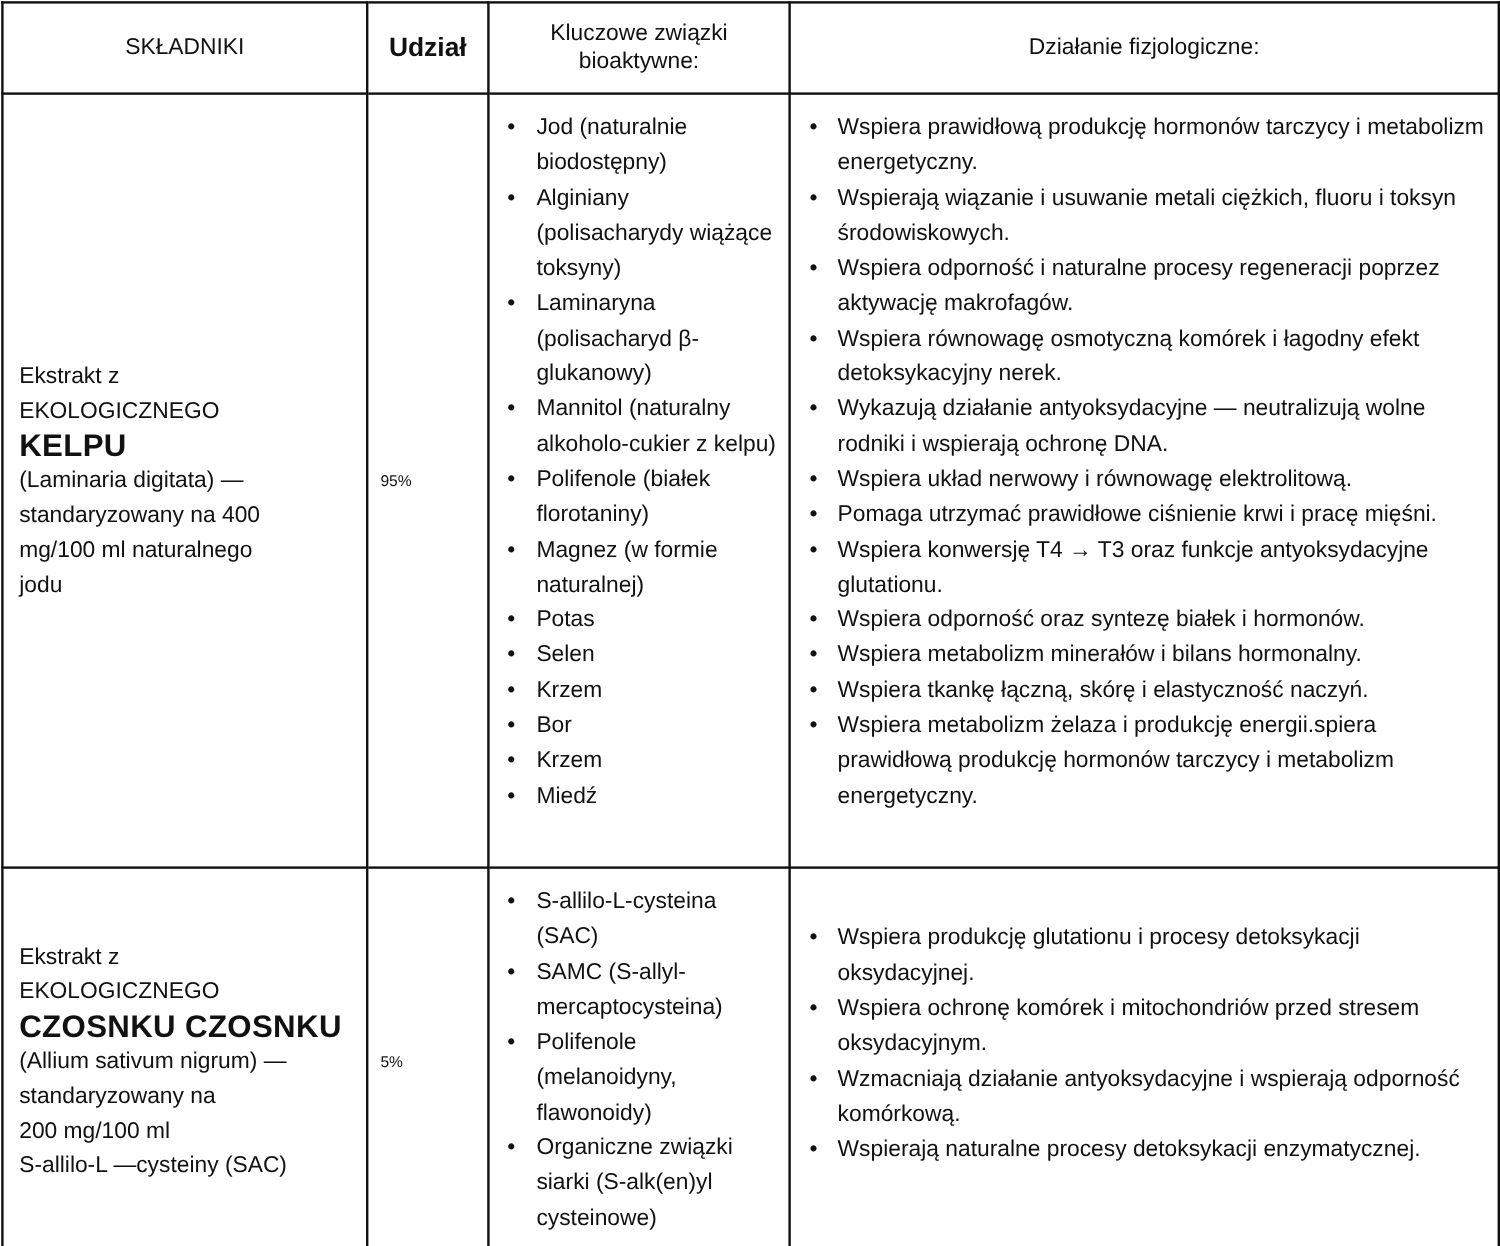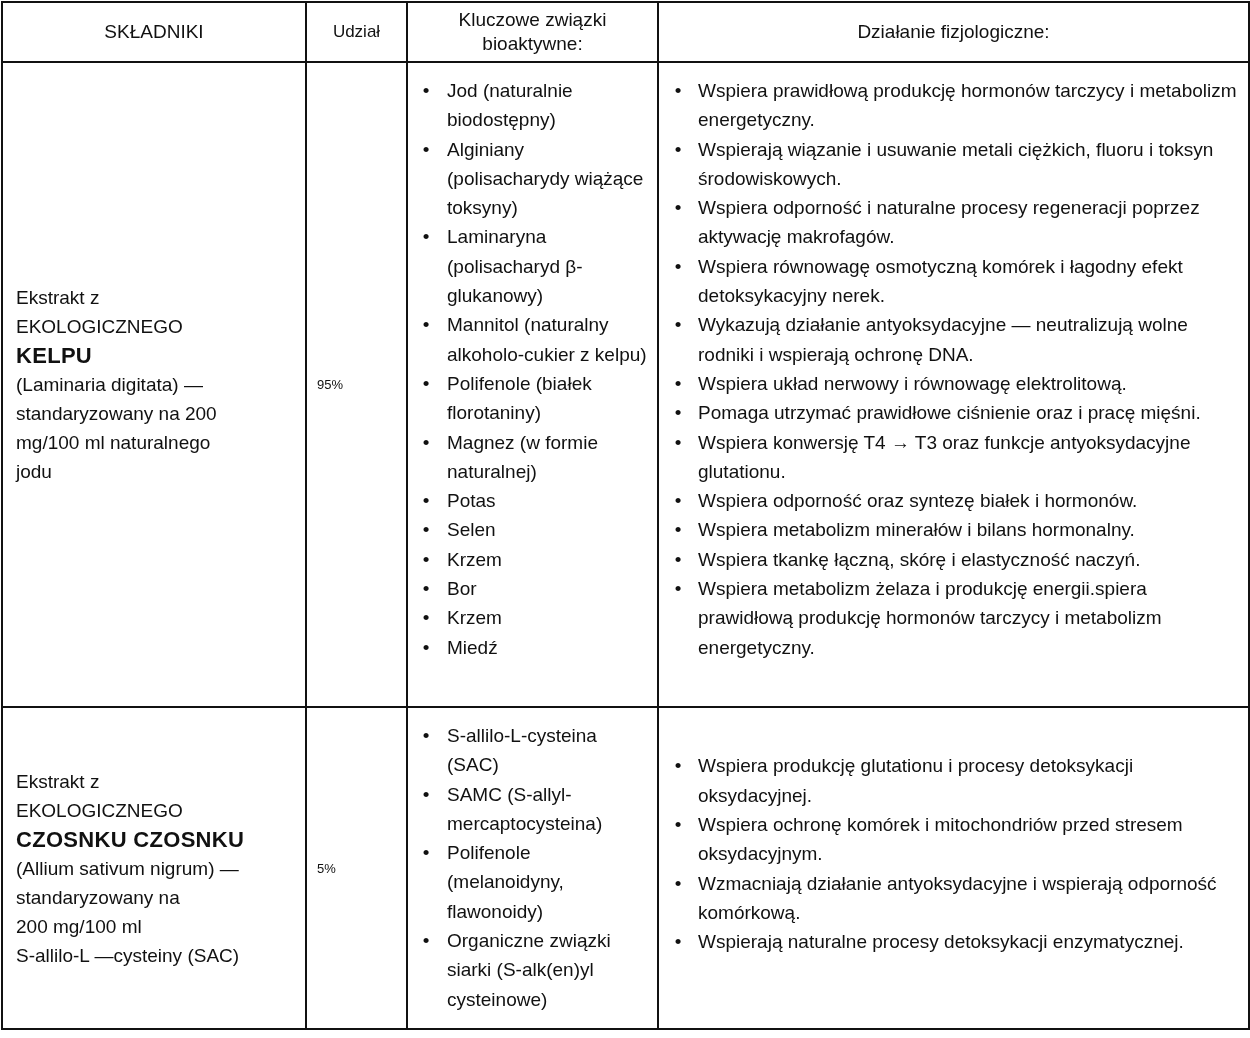--- a/index.html
+++ b/index.html
@@ -11,27 +11,27 @@
   }
   table.ing td, table.ing th {
     border:2px solid #111;
     vertical-align:middle;
     padding:0;
   }
   col.c1 { width:304px; }
   col.c2 { width:101px; }
   col.c3 { width:251px; }
   col.c4 { width:591px; }
-  tr.head { height:60px;padding-left:20px; }
+  tr.head { height:76px;padding-left:20px; }
   tr.head th { font-weight:normal; font-size:19px; text-align:center; line-height:24px; }
-  tr.head th.udzial { font-weight:normal; font-size:17px; }
+  tr.head th.udzial { font-weight:bold; font-size:22px; }
   tr.r1 { height:645px; }
   tr.r2 { height:322px; }
   .name { font-size:19px; line-height:29px; padding-left:13px !important; padding-right:6px !important; }
-  .name .bold { font-size:22px; font-weight:bold; letter-spacing:0.3px; }
+  .name .bold { font-size:26px; font-weight:bold; letter-spacing:0.3px; }
   .share { font-size:13px; padding-left:10px !important; }
   ul.b { list-style:none; margin:0; padding:0; }
   ul.b li { position:relative; font-size:19px; line-height:29.3px; }
   ul.b li .dot { position:absolute; left:0; top:0; width:20px; text-align:center; }
   .comp ul.b li { padding-left:39px; padding-right:6px; }
   .comp ul.b li .dot { left:8px; }
   .eff ul.b li { padding-left:39px; padding-right:6px; }
   .eff ul.b li .dot { left:9px; }
   td.comp { vertical-align:top !important; padding-top:13px !important; }
   tr.r2 td.comp { padding-top:13px !important; }
@@ -57,21 +57,21 @@
         </th>
     <th>Działanie fizjologiczne:</th>
   </tr>
 
   <tr class="r1">
     <td class="name">
       <div>Ekstrakt z</div>
       <div>EKOLOGICZNEGO</div>
       <div class="bold">KELPU</div>
       <div>(Laminaria digitata) —</div>
-      <div>standaryzowany na 200</div>
+      <div>standaryzowany na 400</div>
       <div>mg/100 ml naturalnego</div>
       <div>jodu</div>
     </td>
     <td class="share">95%</td>
     <td class="comp">
       <ul class="b">
             <li><span class="dot">•</span><span>Jod (naturalnie biodostępny)</span></li>
             <li><span class="dot">•</span><span>Alginiany (polisacharydy wiążące toksyny)</span></li>
             <li><span class="dot">•</span><span>Laminaryna (polisacharyd β-glukanowy)</span></li>
             <li><span class="dot">•</span><span>Mannitol (naturalny alkoholo-cukier z kelpu)</span></li>
@@ -86,21 +86,21 @@
           </ul>
     </td>
     <td class="eff">
       <ul class="b">
             <li><span class="dot">•</span><span>Wspiera prawidłową produkcję hormonów tarczycy i metabolizm energetyczny.</span></li>
             <li><span class="dot">•</span><span>Wspierają wiązanie i usuwanie metali ciężkich, fluoru i toksyn środowiskowych.</span></li>
             <li><span class="dot">•</span><span>Wspiera odporność i naturalne procesy regeneracji poprzez aktywację makrofagów.</span></li>
             <li><span class="dot">•</span><span>Wspiera równowagę osmotyczną komórek i łagodny efekt detoksykacyjny nerek.</span></li>
             <li><span class="dot">•</span><span>Wykazują działanie antyoksydacyjne — neutralizują wolne rodniki i wspierają ochronę DNA.</span></li>
             <li><span class="dot">•</span><span>Wspiera układ nerwowy i równowagę elektrolitową.</span></li>
-            <li><span class="dot">•</span><span>Pomaga utrzymać prawidłowe ciśnienie oraz i pracę mięśni.</span></li>
+            <li><span class="dot">•</span><span>Pomaga utrzymać prawidłowe ciśnienie krwi i pracę mięśni.</span></li>
             <li><span class="dot">•</span><span>Wspiera konwersję T4 → T3 oraz funkcje antyoksydacyjne glutationu.</span></li>
             <li><span class="dot">•</span><span>Wspiera odporność oraz syntezę białek i hormonów.</span></li>
             <li><span class="dot">•</span><span>Wspiera metabolizm minerałów i bilans hormonalny.</span></li>
             <li><span class="dot">•</span><span>Wspiera tkankę łączną, skórę i elastyczność naczyń.</span></li>
             <li><span class="dot">•</span><span>Wspiera metabolizm żelaza i produkcję energii.spiera prawidłową produkcję hormonów tarczycy i metabolizm energetyczny.</span></li>
           </ul>
     </td>
   </tr>
 
   <tr class="r2">

